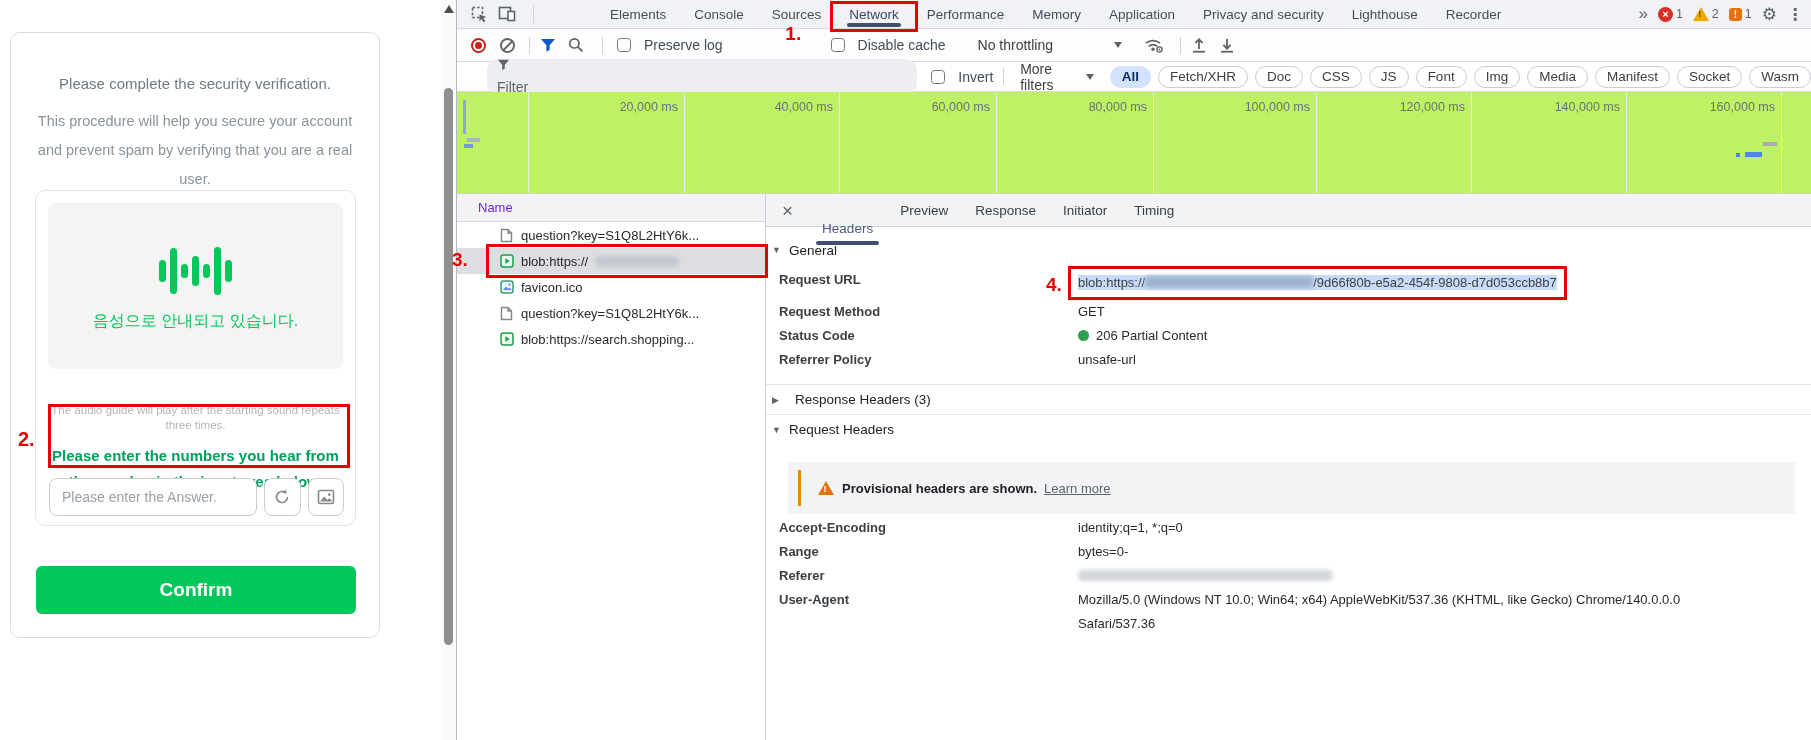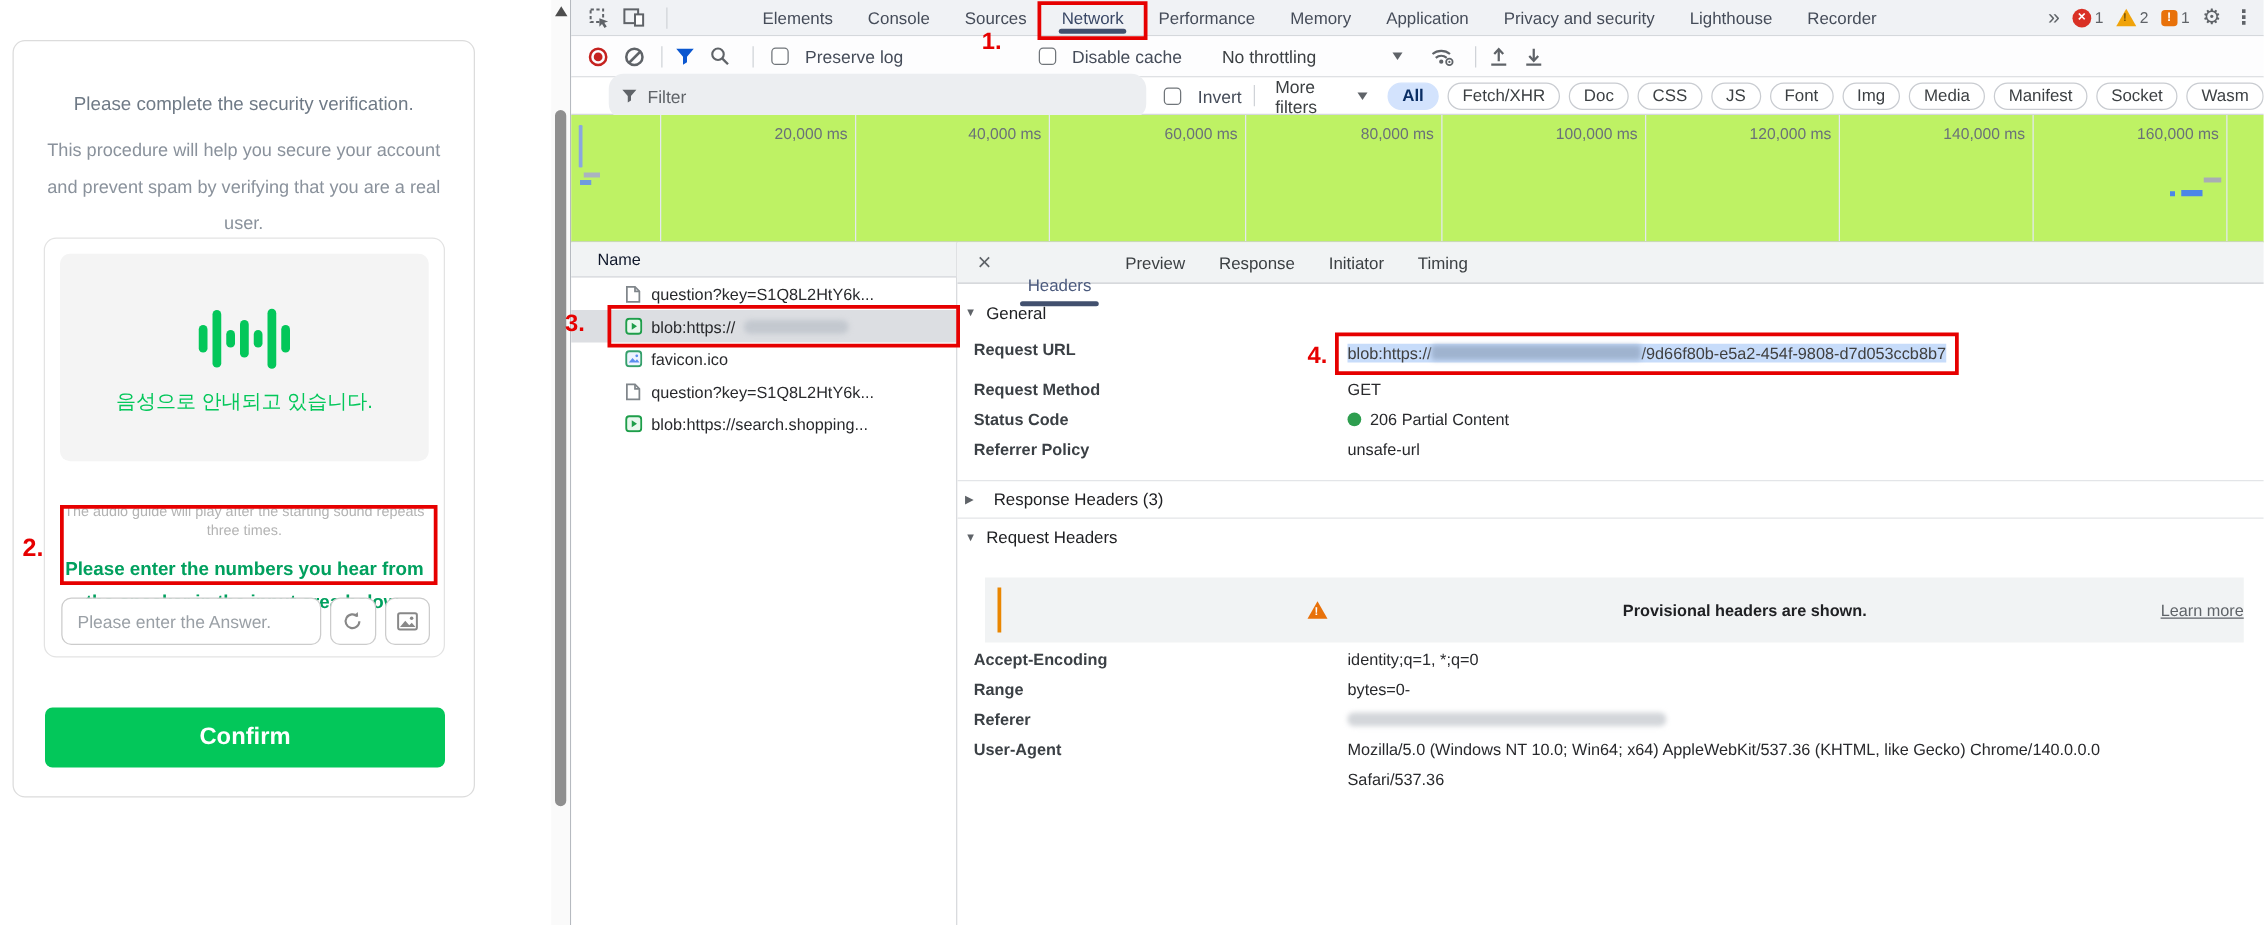--- a/index.html
+++ b/index.html
@@ -58,39 +58,39 @@
   .clear-ic::after { content:""; position:absolute; left:-1px; top:5px; width:13px; height:2px; background:#5f6368; transform:rotate(-45deg); }
   .chk { display:flex; align-items:center; gap:13px; color:#454c59; font-size:14px; cursor:pointer; white-space:nowrap; }
   .box { width:14px; height:14px; border:1.5px solid #70757a; border-radius:3.5px; background:#fff; flex:none; }
   .throttle { display:flex; align-items:center; gap:9px; color:#3c4043; font-size:14px; cursor:pointer; }
   .caret { width:0; height:0; border-left:4.5px solid transparent; border-right:4.5px solid transparent; border-top:6px solid #5f6368; }
   .anno2 { left:18px; top:428px; font-size:20px; }
   .anno3 { left:452px; top:249px; }
   .anno4 { left:1046px; top:274px; }
 
   .dt-row3 { left:0; right:0; top:62px; height:30px; background:#fff; border-bottom:1px solid #d5d8dc; display:flex; align-items:center; padding-left:30px; }
-  .filter-pill { width:495px; height:36px; background:#eceef1; border-radius:12px; display:flex; align-items:center; padding:0 10px; gap:8px; color:#5f6368; font-size:14px; cursor:text; }
+  .filter-pill { width:495px; height:36px; background:#eceef1; border-radius:12px; display:flex; padding:0 10px; gap:8px; color:#5f6368; font-size:14px; cursor:text;flex-direction:column; }
   .chips { display:flex; align-items:center; gap:7px; margin-left:12px; }
   .chip { height:22px; line-height:20px; padding:0 11px; border:1px solid #c9ccd1; border-radius:12px; background:#fff; font-size:13.5px; color:#3c4043; cursor:pointer; white-space:nowrap; }
   .chip.active { background:#d3e3fd; border-color:#d3e3fd; color:#0a2e64; font-weight:bold; }
   .morefilters { display:flex; align-items:center; gap:8px; color:#3c4043; font-size:14px; margin:0 4px 0 6px; cursor:pointer; }
 
   .dt-overview { left:0; right:0; top:92px; height:102px; border-bottom:1px solid #cdd0d4; background:#bef264; overflow:hidden; }
   .gline { position:absolute; top:0; bottom:0; width:1px; background:#e4e8ef; }
   .glabel { position:absolute; top:8px; width:106px; text-align:right; font-size:12.5px; color:#6a7178; }
   .ov-ibeam { position:absolute; left:6px; top:8px; width:3px; height:34px; background:#8aa7e0; border-radius:1px; }
   .ov-sq1 { position:absolute; left:10px; top:46px; width:13px; height:4px; background:#aab3bf; }
   .ov-sq2 { position:absolute; left:7px; top:52px; width:9px; height:4px; background:#6f9ae0; }
   .ov-gray { position:absolute; left:1306px; top:50px; width:14px; height:4px; background:#a9adb3; }
   .ov-blue { position:absolute; left:1288px; top:60px; width:17px; height:5px; background:#4b86e8; }
   .ov-dot { position:absolute; left:1279px; top:61px; width:4px; height:4px; background:#4b86e8; }
 
   
   .names { left:0; top:194px; width:309px; bottom:0; border-right:1px solid #cdd0d4; background:#fff; }
-  .name-hdr { height:28px; line-height:28px; padding-left:21px; background:#f1f3f4; border-bottom:1px solid #d5d8dc; color:#0f172a; font-size:13px; }
+  .name-hdr { height:28px; line-height:28px; padding-left:21px; background:#f1f3f4; border-bottom:1px solid #d5d8dc; color:#6d28d9; font-size:13px; }
   .nrow { height:26px; display:flex; align-items:center; gap:7px; padding-left:42px; font-size:13px; color:#28292c; cursor:pointer; white-space:nowrap; overflow:hidden; }
   .nrow.sel { background:#dcdee2; }
   .nicon { width:15px; height:15px; flex:none; display:flex; align-items:center; justify-content:center; }
   .blurpatch { display:inline-block; width:84px; height:11px; border-radius:6px; background:#c3c8cf; filter:blur(2px); }
   .redbox3 { left:486px; top:244px; width:282px; height:34px; border:3px solid #e60000; z-index:8; }
 
   
   .details { left:309px; right:0; top:194px; bottom:0; background:#fff; font-size:13px; }
   .d-tabs { left:0; right:0; top:0; height:33px; background:#f1f3f4; border-bottom:1px solid #cdd0d4; display:flex; align-items:center; padding-left:16px; gap:27px; color:#3c4043; }
   .d-close { font-size:19px; color:#5f6368; cursor:pointer; margin-right:2px; line-height:1; }
@@ -103,21 +103,21 @@
   .g-rows { left:0; right:0; top:74px; }
   .kv { display:flex; line-height:24px; }
   .kv .k { width:312px; padding-left:13px; font-weight:bold; color:#3b4045; flex:none; }
   .kv .v { color:#28292c; max-width:670px; }
   .urlbox { display:inline-block; border:3px solid #e60000; padding:2px 7px; margin-left:-10px; margin-top:-2px; }
   .urlsel { background:#c7dcfa; color:#404040; }
   .url-blur { display:inline-block; width:168px; height:12px; border-radius:3px; background:#9fb3cf; filter:blur(2px); vertical-align:-1px; }
   .status-dot { display:inline-block; width:11px; height:11px; border-radius:50%; background:#2e9e4f; margin-right:7px; vertical-align:-1px; }
   .row-line { left:0; right:0; border-top:1px solid #e3e5e8; height:30px; display:flex; align-items:center; }
   .rl1 { top:190px; } .rl2 { top:220px; border-bottom:0; }
-  .warnbox { left:22px; right:16px; top:268px; height:52px; background:#f1f3f4; display:flex; align-items:center; padding-left:10px;justify-content:space-between; }
+  .warnbox { left:22px; right:16px; top:268px; height:52px; background:#f1f3f4; display:flex; align-items:center; padding-left:10px; }
   .warnbar { width:3px; height:36px; background:#ea8600; margin-right:17px; flex:none; }
   .warn-ic { width:0; height:0; border-left:8px solid transparent; border-right:8px solid transparent; border-bottom:14px solid #e8710a; position:relative; margin-right:8px; }
   .warn-ic::after { content:"!"; position:absolute; left:-2.5px; top:2.5px; font-size:9px; font-weight:bold; color:#fff; }
   .warn-txt { font-weight:bold; color:#202124; }
   .learn { color:#5f6368; text-decoration:underline; margin-left:7px; cursor:pointer; }
   .h-rows { left:0; right:0; top:322px; }
   .ref-blur { display:inline-block; width:255px; height:11px; border-radius:5px; background:#d3d6da; filter:blur(2px); vertical-align:-1px; }
   .redbox2 { left:48px; top:404px; width:302px; height:64px; border:3px solid #e60000; z-index:8; }
 
   svg { display:block; }

